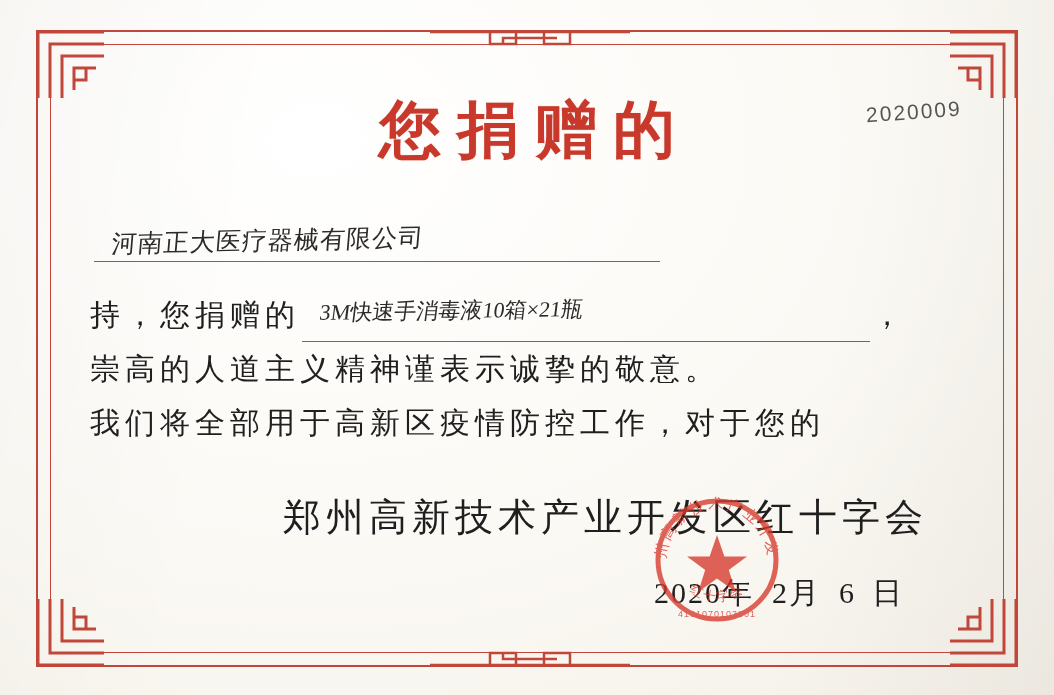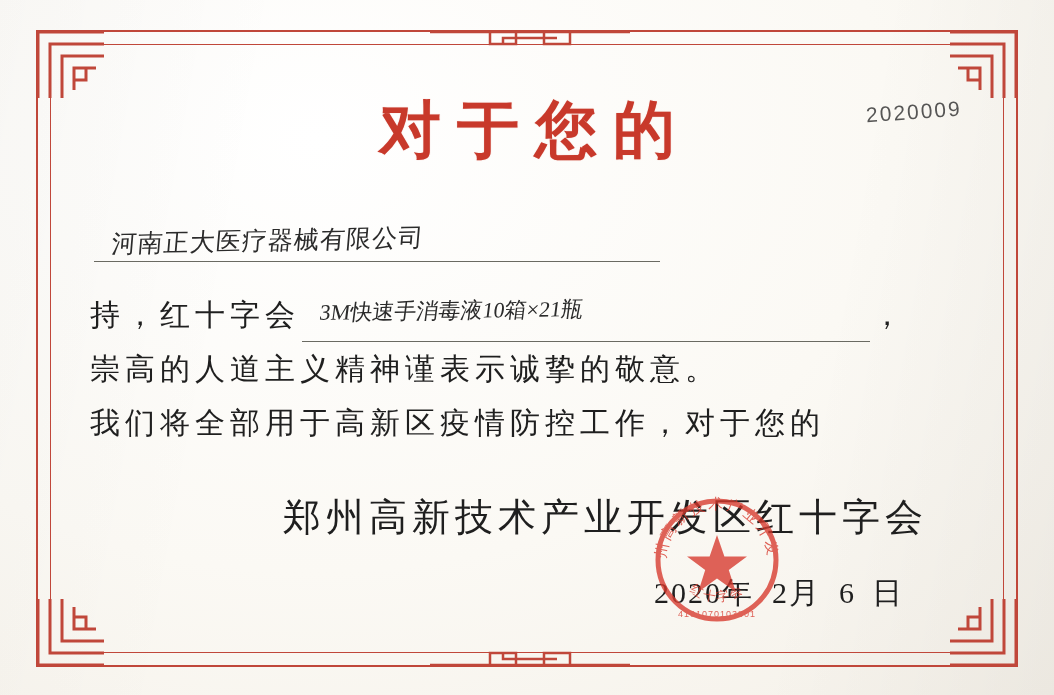--- a/index.html
+++ b/index.html
@@ -265,30 +265,30 @@
         <path d="M114 24 L114 12 L140 12 L140 24"></path>
         <path d="M73 12 L73 18 L127 18"></path>
       </g>
     </svg>
   </div>
 
   <div class="content">
 
     <div class="serial">2020009</div>
 
-    <div class="title">对于您的</div>
+    <div class="title">您捐赠的</div>
 
     <div class="recipient-row">
       <div class="recipient-line"></div>
       <div class="recipient-name">河南正大医疗器械有限公司</div>
     </div>
 
     <div class="body-text">
       <div class="gift-row">
-        <span>持，红十字会</span><span class="gift-blank"><span class="gift-text">3M快速手消毒液10箱×21瓶</span></span><span>，</span>
+        <span>持，您捐赠的</span><span class="gift-blank"><span class="gift-text">3M快速手消毒液10箱×21瓶</span></span><span>，</span>
       </div>
       <div>崇高的人道主义精神谨表示诚挚的敬意。</div>
       <div>我们将全部用于高新区疫情防控工作，对于您的</div>
     </div>
 
     <div class="signature-block">
       <div class="org">郑州高新技术产业开发区红十字会</div>
       <div class="date-line">
         <span class="num">2020</span><span>年</span><span class="spacer"></span><span class="num">2</span><span>月</span><span class="spacer"></span><span class="num">6</span><span class="spacer"></span><span>日</span>
       </div>

